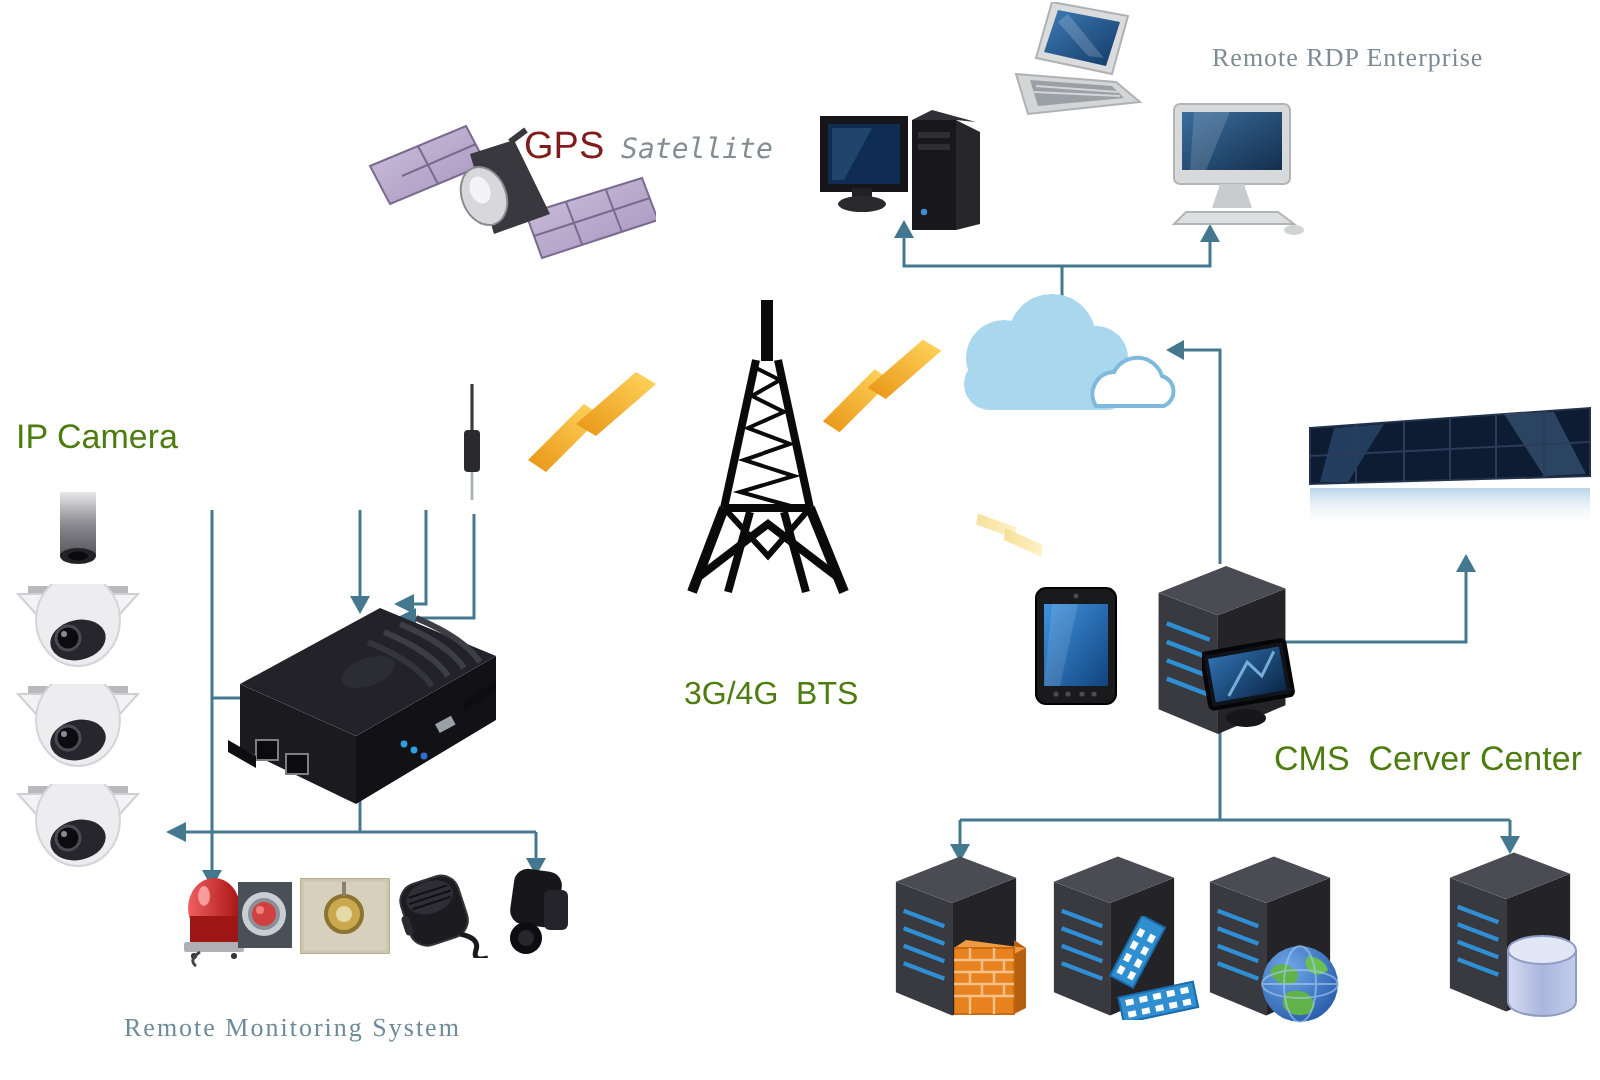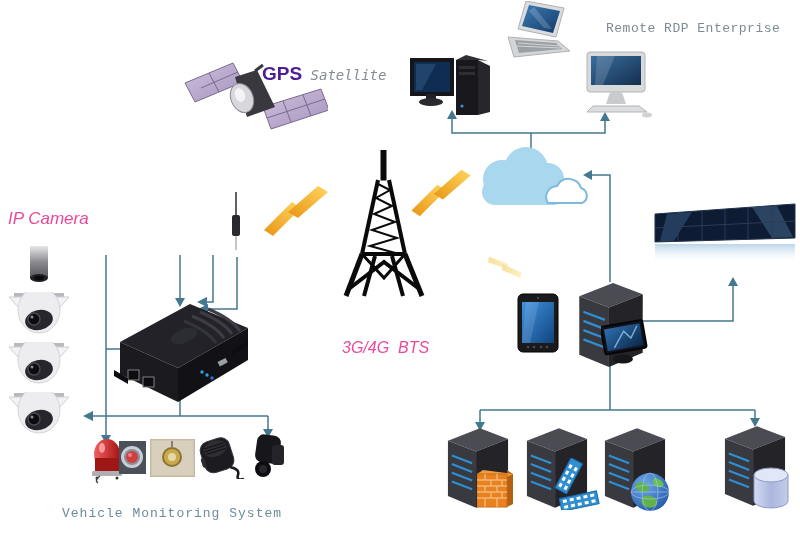--- a/index.html
+++ b/index.html
@@ -1,23 +1,23 @@
 <!DOCTYPE html>
 <html><head>
 <meta charset="utf-8">
 <style>
   html,body{margin:0;padding:0;background:#fff;}
   #stage{position:relative;width:800px;height:540px;background:#ffffff;overflow:hidden;
          font-family:"Liberation Sans",sans-serif;}
   .dev{position:absolute;}
   .lbl{position:absolute;white-space:pre;line-height:1.1;}
-  .lbl-blue{color:#ec4899;font-family:"Liberation Sans",sans-serif;font-style:italic;}
-  .lbl-mono{color:#7d8b94;font-family:Liberation Mono, monospace;}
+  .lbl-blue{color:#4d7c0f;font-family:"Liberation Sans",sans-serif;}
+  .lbl-mono{color:#7d8b94;font-family:Liberation Serif, serif;}
   #gps-label{left:262px;top:64px;font-size:15px;}
-  #gps-label .b{color:#4c1d95;font-weight:bold;font-size:19px;font-family:"Liberation Sans",sans-serif;}
+  #gps-label .b{color:#7f1d1d;font-weight:normal;font-size:19px;font-family:"Liberation Sans",sans-serif;}
   #gps-label .r{color:#848d93;font-family:"DejaVu Sans Mono",monospace;font-size:14px;font-style:italic;}
   #rdp-label{left:606px;top:22px;font-size:13px;letter-spacing:.5px;}
   #ip-label{left:8px;top:210px;font-size:17px;}
   #bts-label{left:342px;top:339px;font-size:16px;}
   #cms-label{left:637px;top:371px;font-size:17px;}
   #vms-label{left:62px;top:507px;font-size:13px;letter-spacing:1px;color:#6e8b99;}
   #watermark{left:284px;top:238px;font-size:33px;color:#9c9c9c;opacity:.85;letter-spacing:1px;z-index:6;}
   svg{display:block;}
   #lines{position:absolute;left:0;top:0;z-index:1;}
   .z2{z-index:2;} .z3{z-index:3;}
@@ -539,17 +539,18 @@
   </div>
 
   <div class="lbl" id="gps-label"><span class="b">GPS</span><span class="r"> Satellite</span></div>
 
   <div class="lbl lbl-mono" id="rdp-label">Remote RDP Enterprise</div>
 
   <div class="lbl lbl-blue" id="ip-label">IP Camera</div>
 
   <div class="lbl lbl-blue" id="bts-label">3G/4G  BTS</div>
 
-
-  <div class="lbl lbl-mono" id="vms-label">Vehicle Monitoring System</div>
+  <div class="lbl lbl-blue" id="cms-label">CMS  Cerver Center</div>
+
+  <div class="lbl lbl-mono" id="vms-label">Remote Monitoring System</div>
 
 
 </div>
 
 </body></html>

